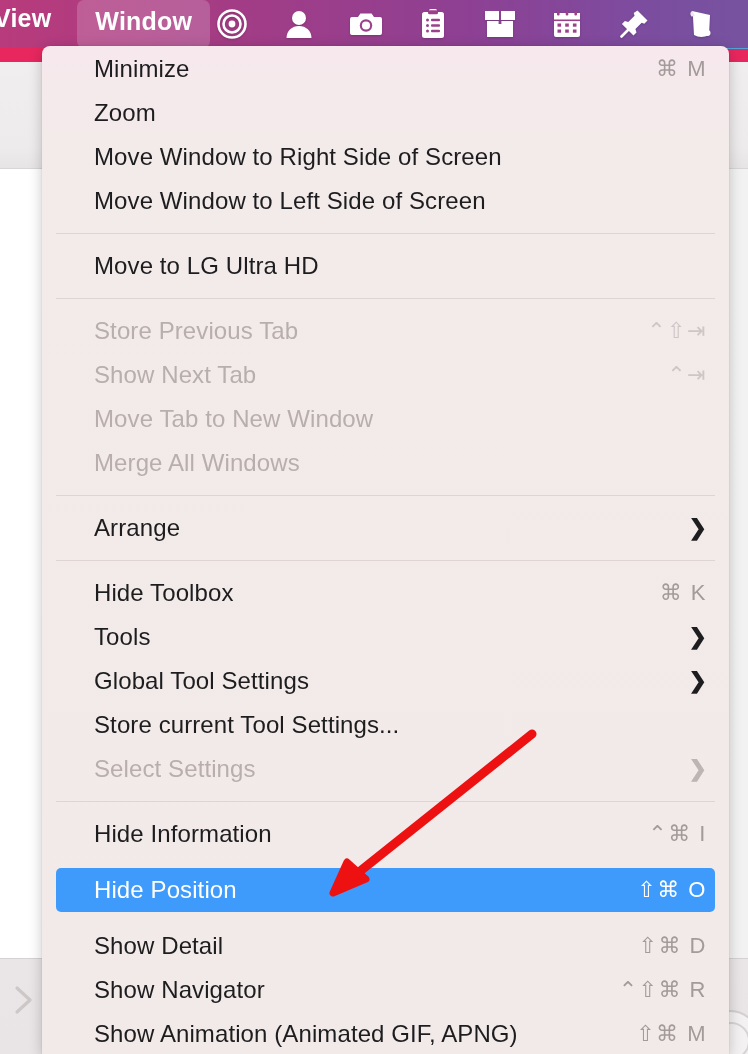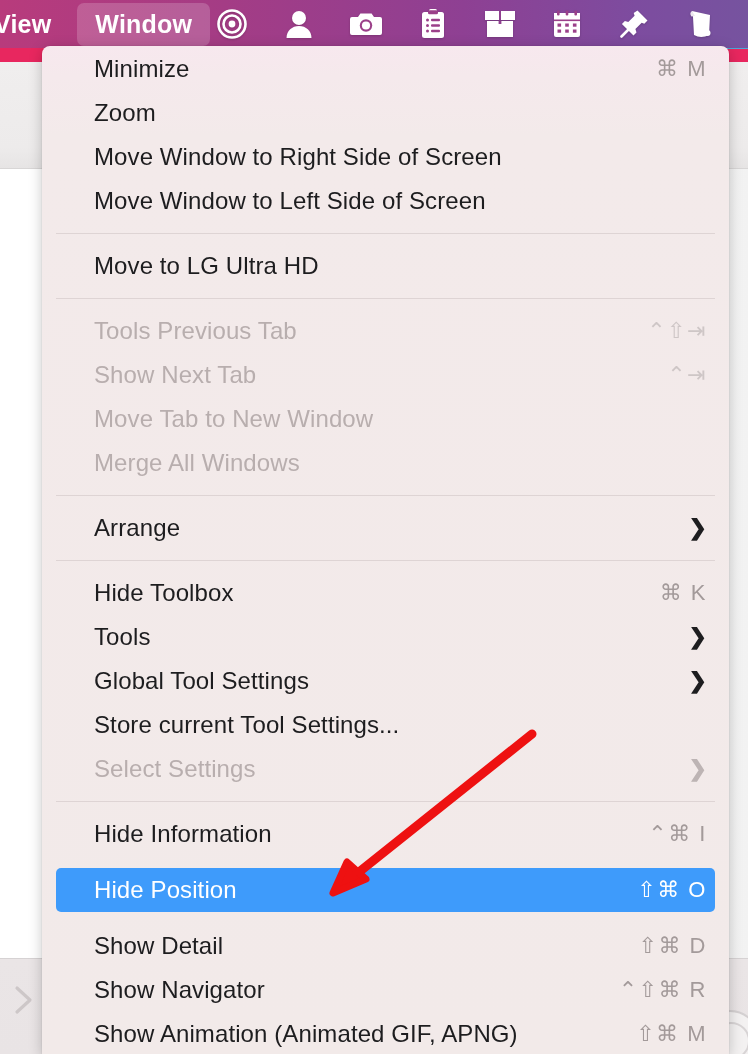--- a/index.html
+++ b/index.html
@@ -108,21 +108,20 @@
 
   
   #menubar {
     position: absolute;
     left: 0;
     top: 0;
     width: 748px;
     height: 48px;
     background: linear-gradient(to right, #b83b7c 0%, #a43c85 30%, #8e4093 62%, #7d4c9f 85%, #76539f 100%);
     display: flex;
-    align-items: center;
     z-index: 5;
     overflow: hidden;
   }
   .menubar-blue-under {
     position: absolute;
     left: 400px;
     top: 44px;
     width: 348px;
     height: 5px;
     background: #4ca7d8;
@@ -353,21 +352,21 @@
     </div>
     <div class="mi">
       <span class="mi-label">Move Window to Left Side of Screen</span>
     </div>
     <div class="sep"></div>
     <div class="mi">
       <span class="mi-label">Move to LG Ultra HD</span>
     </div>
     <div class="sep"></div>
     <div class="mi disabled">
-      <span class="mi-label">Tools Previous Tab</span>
+      <span class="mi-label">Store Previous Tab</span>
       <span class="mi-shortcut">⌃⇧⇥</span>
     </div>
     <div class="mi disabled">
       <span class="mi-label">Show Next Tab</span>
       <span class="mi-shortcut">⌃⇥</span>
     </div>
     <div class="mi disabled">
       <span class="mi-label">Move Tab to New Window</span>
     </div>
     <div class="mi disabled">

